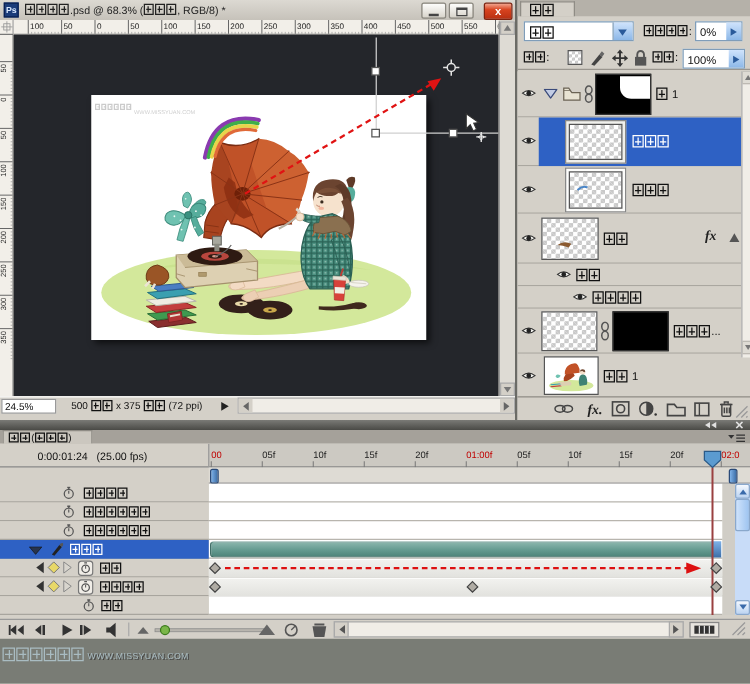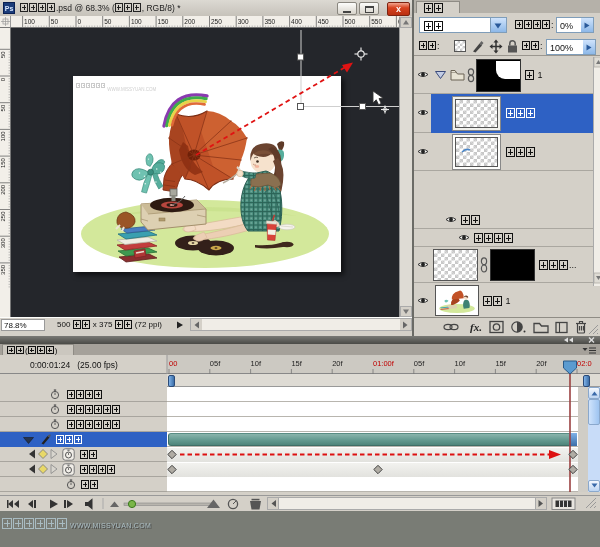--- a/index.html
+++ b/index.html
@@ -464,21 +464,21 @@
 </svg>
 </div>
 <div class="abs" style="left:399px;top:17px;width:13px;height:300px;background:#dedbd4;border-left:1px solid #999">
 <svg width="12" height="300" viewBox="0 0 12 300">
 <rect x="0.5" y="0.5" width="11" height="10" fill="#d4d0c8" stroke="#aaa"></rect>
           <polygon points="6,3 9,7.5 3,7.5" fill="#777"></polygon>
 <rect x="0.5" y="289.5" width="11" height="10" fill="#d4d0c8" stroke="#aaa"></rect>
           <polygon points="6,297 9,292.5 3,292.5" fill="#777"></polygon>
 </svg></div>
 <div class="abs" style="left:0;top:317px;width:412px;height:14px;background:#d4d0c8;border-top:1px solid #fdfdfb">
-<div class="abs" style="left:1px;top:1px;width:44px;height:12px;background:#fff;border:1px solid #999;font-size:8px;padding:1px 2px">78.8%</div>
+<div class="abs" style="left:1px;top:1px;width:44px;height:12px;background:#fff;border:1px solid #999;font-size:8px;padding:1px 2px">24.5%</div>
 <div class="abs" style="left:57px;top:2px;font-size:8px;white-space:nowrap">500 <i class="g" style="width:8px;height:9px;margin-right:1px"></i><i class="g" style="width:8px;height:9px;margin-right:1px"></i> x 375 <i class="g" style="width:8px;height:9px;margin-right:1px"></i><i class="g" style="width:8px;height:9px;margin-right:1px"></i> (72 ppi)</div>
 <svg class="abs" style="left:176px;top:3px" width="8" height="8" viewBox="0 0 8 8">
           <polygon points="1,0.5 7,4 1,7.5" fill="#222"></polygon>
         </svg>
 <div class="abs" style="left:190px;top:0;width:222px;height:13px;background:#f0ede7;border:1px solid #aaa">
 <div class="abs" style="left:0;top:0;width:11px;height:11px;background:#d4d0c8"></div>
 <svg class="abs" style="left:2px;top:2px" width="8" height="8" viewBox="0 0 8 8">
             <polygon points="6,0.5 6,7.5 1.5,4" fill="#666"></polygon>
           </svg>
 <div class="abs" style="right:0;top:0;width:11px;height:11px;background:#d4d0c8"></div>
@@ -562,20 +562,35 @@
             <path d="M1 4.5 Q6 0.5 11 4.5 Q6 8.5 1 4.5 Z" fill="#f8f8f4" stroke="#333" stroke-width="1"></path>
             <circle cx="6" cy="4.5" r="1.9" fill="#222"></circle>
           </svg>
           <div class="abs" style="left:38px;top:1px;width:49px;height:36px;background:#fdfdfb;border:1px solid #888">
             <div class="abs checker" style="border:1px solid #555;left:2px;top:2px;width:43px;height:30px"></div>
             <svg class="abs" style="left:8px;top:12px" width="14" height="8" viewBox="0 0 14 8">
               <path d="M1 5 q4 -4 8 -2" stroke="#4a86c8" stroke-width="1.6" fill="none"></path>
             </svg>
           </div>
           <div class="abs" style="left:92px;top:14px"><i class="g" style="width:9px;height:10px;margin-right:1px"></i><i class="g" style="width:9px;height:10px;margin-right:1px"></i><i class="g" style="width:9px;height:10px;margin-right:1px"></i></div>
+        </div>
+        <div class="abs" style="left:0;top:114px;width:179px;height:40px;background:#d4d0c8;border-bottom:1px solid #aaa7a0">
+          <svg class="abs" style="left:3px;top:15px" width="12" height="9" viewBox="0 0 12 9">
+            <path d="M1 4.5 Q6 0.5 11 4.5 Q6 8.5 1 4.5 Z" fill="#f8f8f4" stroke="#333" stroke-width="1"></path>
+            <circle cx="6" cy="4.5" r="1.9" fill="#222"></circle>
+          </svg>
+          <div class="abs checker" style="border:1px solid #555;left:19px;top:3px;width:46px;height:34px"></div>
+          <svg class="abs" style="left:30px;top:20px" width="16" height="9" viewBox="0 0 16 9">
+            <path d="M2 5 q5 -4 11 -1 l-2 3 q-5 -2 -9 -2 Z" fill="#8a5a30"></path>
+          </svg>
+          <div class="abs" style="left:69px;top:15px"><i class="g" style="width:9px;height:10px;margin-right:1px"></i><i class="g" style="width:9px;height:10px;margin-right:1px"></i></div>
+          <div class="abs" style="left:150px;top:12px;font-size:11px;font-style:italic;font-weight:bold;font-family:'Liberation Serif',serif;color:#222">fx</div>
+          <svg class="abs" style="left:169px;top:15px" width="9" height="8" viewBox="0 0 9 8">
+            <polygon points="4.5,0.5 8.5,7.5 0.5,7.5" fill="#555"></polygon>
+          </svg>
         </div>
         <div class="abs" style="left:0;top:154px;width:179px;height:18px;background:#d4d0c8;border-bottom:1px solid #aaa7a0">
           <svg class="abs" style="left:31px;top:4px" width="12" height="9" viewBox="0 0 12 9">
             <path d="M1 4.5 Q6 0.5 11 4.5 Q6 8.5 1 4.5 Z" fill="#f8f8f4" stroke="#333" stroke-width="1"></path>
             <circle cx="6" cy="4.5" r="1.9" fill="#222"></circle>
           </svg>
           <div class="abs" style="left:47px;top:4px"><i class="g" style="width:9px;height:10px;margin-right:1px"></i><i class="g" style="width:9px;height:10px;margin-right:1px"></i></div>
         </div>
         <div class="abs" style="left:0;top:172px;width:179px;height:18px;background:#d4d0c8;border-bottom:1px solid #aaa7a0">
           <svg class="abs" style="left:44px;top:4px" width="12" height="9" viewBox="0 0 12 9">

